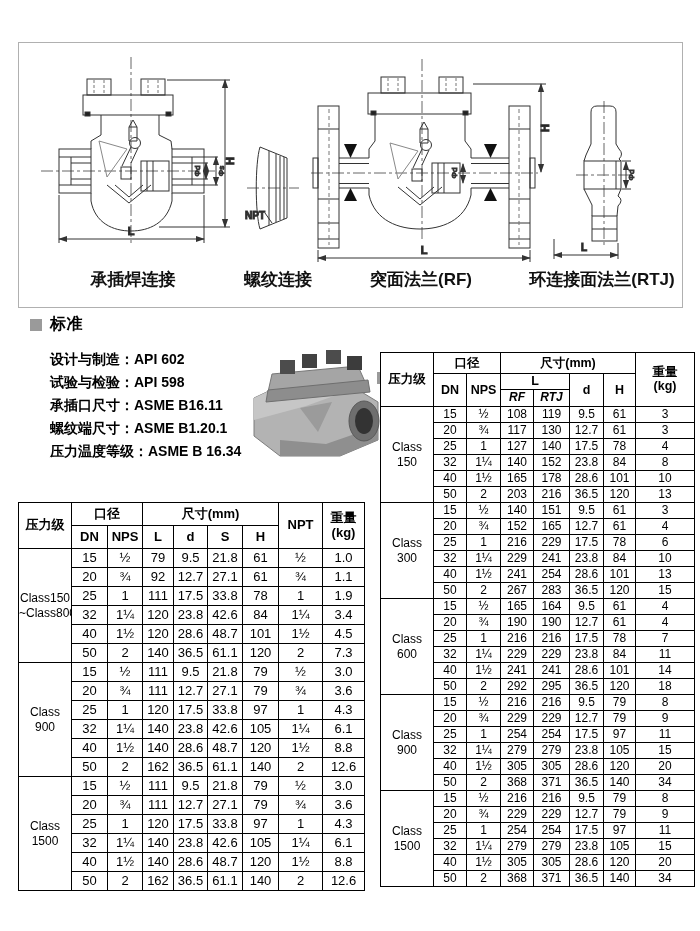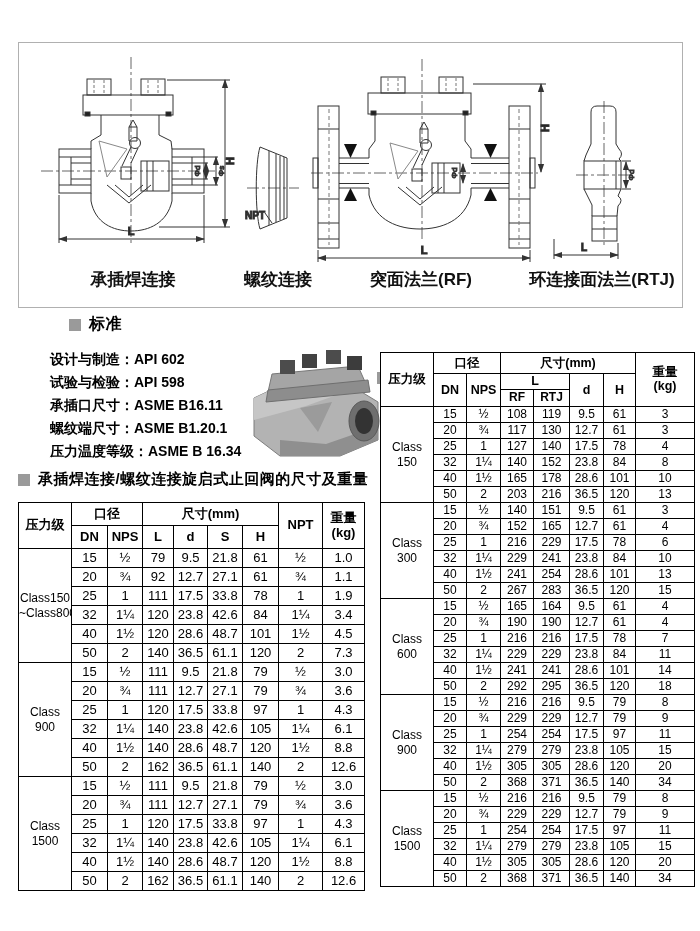--- a/index.html
+++ b/index.html
@@ -19,21 +19,21 @@
   
   table.dimtable{position:absolute;border-collapse:collapse;table-layout:fixed;background:#fff;}
   .dimtable th,.dimtable td{border:1.5px solid #000;text-align:center;vertical-align:middle;
       padding:0;line-height:1.15;color:#000;overflow:hidden;}
   #left-table{left:18px;top:502px;width:346px;font-size:13px;}
   #left-table th{height:22px;font-size:13px;}
   #left-table td{height:18px;}
   #right-table{left:380px;top:352px;width:314px;font-size:12px;}
   #right-table tr.h1 th{height:20px;font-size:12.5px;}
   #right-table tr.h2 th{height:15px;font-size:12.5px;}
-  #right-table tr.h3 th{height:16px;font-size:12px;}
+  #right-table tr.h3 th{height:16px;font-size:12px;font-style:italic;}
   #right-table td{height:15px;}
   .dimtable th.wt{white-space:pre-line;line-height:1.1;}
   .dimtable td.cls{font-size:12px;white-space:pre-line;line-height:1.25;}
   svg text{font-family:"Liberation Sans","DejaVu Sans",sans-serif;fill:#222;}
 </style>
 </head>
 <body>
 
 <div class="page">
 
@@ -184,21 +184,21 @@
         <text x="565" y="208" font-size="10" font-weight="bold" text-anchor="middle">L</text>
       </g>
     </svg>
 
     <div class="cap" style="left:44px;width:140px;">承插焊连接</div>
     <div class="cap" style="left:199px;width:120px;">螺纹连接</div>
     <div class="cap" style="left:332px;width:140px;">突面法兰(RF)</div>
     <div class="cap" style="left:503px;width:160px;">环连接面法兰(RTJ)</div>
   </div>
 
-  <div class="sec" style="left:30px;top:314px;margin-left:39px;">
+  <div class="sec" style="left:30px;top:314px;">
     <span class="sq"></span>
     <h2>标准</h2>
   </div>
   <ul class="stdlist">
     <li><span>设计与制造：</span><span>API 602</span></li>
     <li><span>试验与检验：</span><span>API 598</span></li>
     <li><span>承插口尺寸：</span><span>ASME B16.11</span></li>
     <li><span>螺纹端尺寸：</span><span>ASME B1.20.1</span></li>
     <li><span>压力温度等级：</span><span>ASME B 16.34</span></li>
   </ul>
@@ -530,24 +530,20 @@
           <td>2</td>
           <td>368</td>
           <td>371</td>
           <td>36.5</td>
           <td>140</td>
           <td>34</td>
         </tr>
       </tbody>
   </table>
 
-  <div class="sec small" style="left:18px;top:470px;">
-    <span class="sq"></span>
-    <h2>承插焊连接/螺纹连接旋启式止回阀的尺寸及重量</h2>
-  </div>
   <table class="dimtable" id="left-table">
     <colgroup>
       <col style="width:53px">
         <col style="width:36px">
         <col style="width:35px">
         <col style="width:31px">
       <col style="width:34px">
         <col style="width:35px">
         <col style="width:36px">
         <col style="width:44px">

